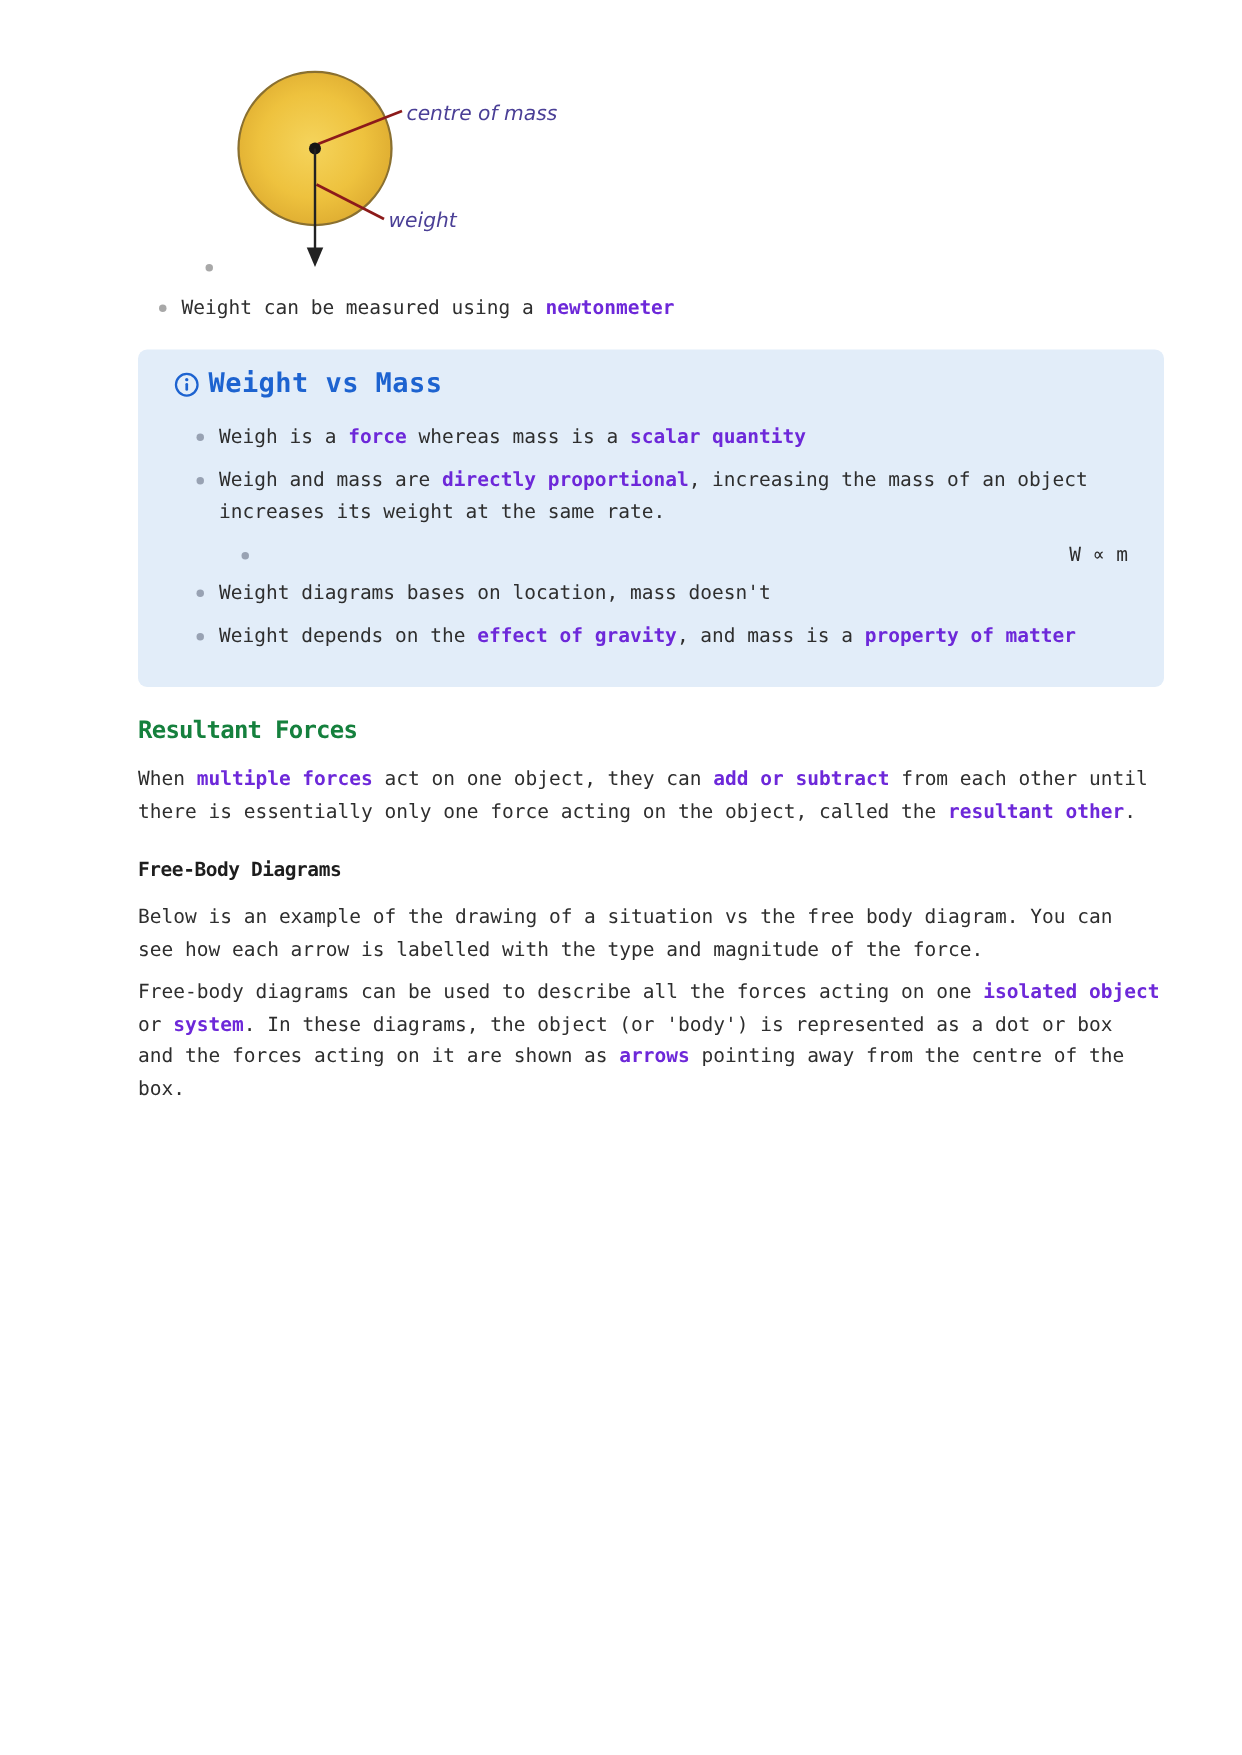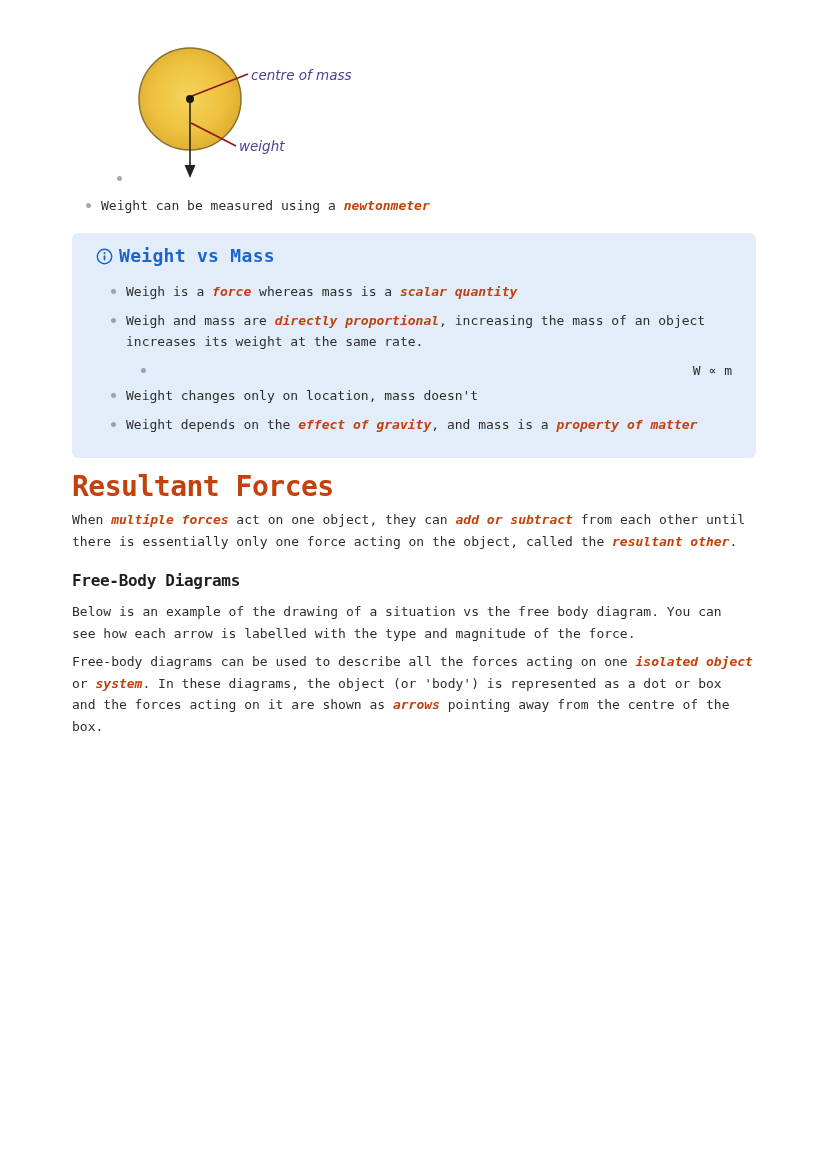--- a/index.html
+++ b/index.html
@@ -4,34 +4,34 @@
 <style>
   * { margin: 0; padding: 0; box-sizing: border-box; }
   html, body { background: #ffffff; }
   body {
     width: 828px; height: 1170px; overflow: hidden;
     font-family: "DejaVu Sans Mono", "Liberation Mono", monospace;
     color: #2e2e2e;
     font-size: 13px;
     line-height: 21.5px;
   }
-  .page { padding: 45px 72px 0 72px; width: 774px; }
+  .page { padding: 45px 72px 0 92px; width: 774px; }
 
   
   .figure { margin-left: 66px; height: 135px; }
   .diagram-label {
     font-family: "DejaVu Sans", "Liberation Sans", sans-serif;
     font-style: italic;
     font-size: 13.5px;
     fill: #4a3f96;
   }
 
   
   .rich { white-space: pre-wrap; }
-  strong { color: #c2410c; font-weight: bold; font-style: italic; }
+  strong { color: #6d28d9; font-weight: bold; }
 
   
   .li { position: relative; padding-left: 29px; }
   .li .bullet {
     position: absolute; left: 14px; top: 8px;
     width: 5px; height: 5px; border-radius: 50%; background: #a8a8a8;
   }
   .li-empty { margin-top: -12px; padding-left: 60px; height: 21.5px; }
   .li-empty .bullet { left: 45px; }
   .li-measure { margin-top: 5px; }
@@ -51,26 +51,26 @@
   .info-icon { flex: 0 0 auto; display: inline-flex; }
   .callout-list { margin-top: 15px; }
   .callout .li { padding-left: 30px; margin-bottom: 7px; }
   .callout .li .bullet { left: 15px; background: #98a2b3; }
   .callout .li:last-child { margin-bottom: 0; }
   .callout .li-nested { margin: 1px 0 4px 30px; text-align: right; }
 
   
   .h1 {
     margin-top: 14px;
-    font-size: 28px; line-height: 30px; font-weight: bold; color: #c2410c;
+    font-size: 16px; line-height: 30px; font-weight: bold; color: #15803d;
     letter-spacing: -0.5px;
   }
   .h2 {
     margin-top: 16px;
-    font-size: 16px; line-height: 26px; font-weight: bold; color: #1d1d1d;
+    font-size: 13px; line-height: 26px; font-weight: bold; color: #1d1d1d;
     letter-spacing: -0.3px;
   }
   .para { margin-top: 7px; width: 690px; }
 </style>
 </head>
 <body>
 
 <div class="page">
 
   <div class="figure">
@@ -123,21 +123,21 @@
         <span class="bullet"></span>
         <span class="rich"><span>Weigh and mass are </span><strong>directly proportional</strong><span>, increasing the mass of an object
 increases its weight at the same rate.</span></span>
       </div>
       <div class="li li-nested">
         <span class="bullet"></span>
         <span class="rich"><span>W ∝ m</span></span>
       </div>
       <div class="li">
         <span class="bullet"></span>
-        <span class="rich"><span>Weight changes only on location, mass doesn't</span></span>
+        <span class="rich"><span>Weight diagrams bases on location, mass doesn't</span></span>
       </div>
       <div class="li">
         <span class="bullet"></span>
         <span class="rich"><span>Weight depends on the </span><strong>effect of gravity</strong><span>, and mass is a </span><strong>property of matter</strong></span>
       </div>
     </div>
   </div>
 
   <div class="h1">Resultant Forces</div>
   <div class="para rich"><span>When </span><strong>multiple forces</strong><span> act on one object, they can </span><strong>add or subtract</strong><span> from each other until

